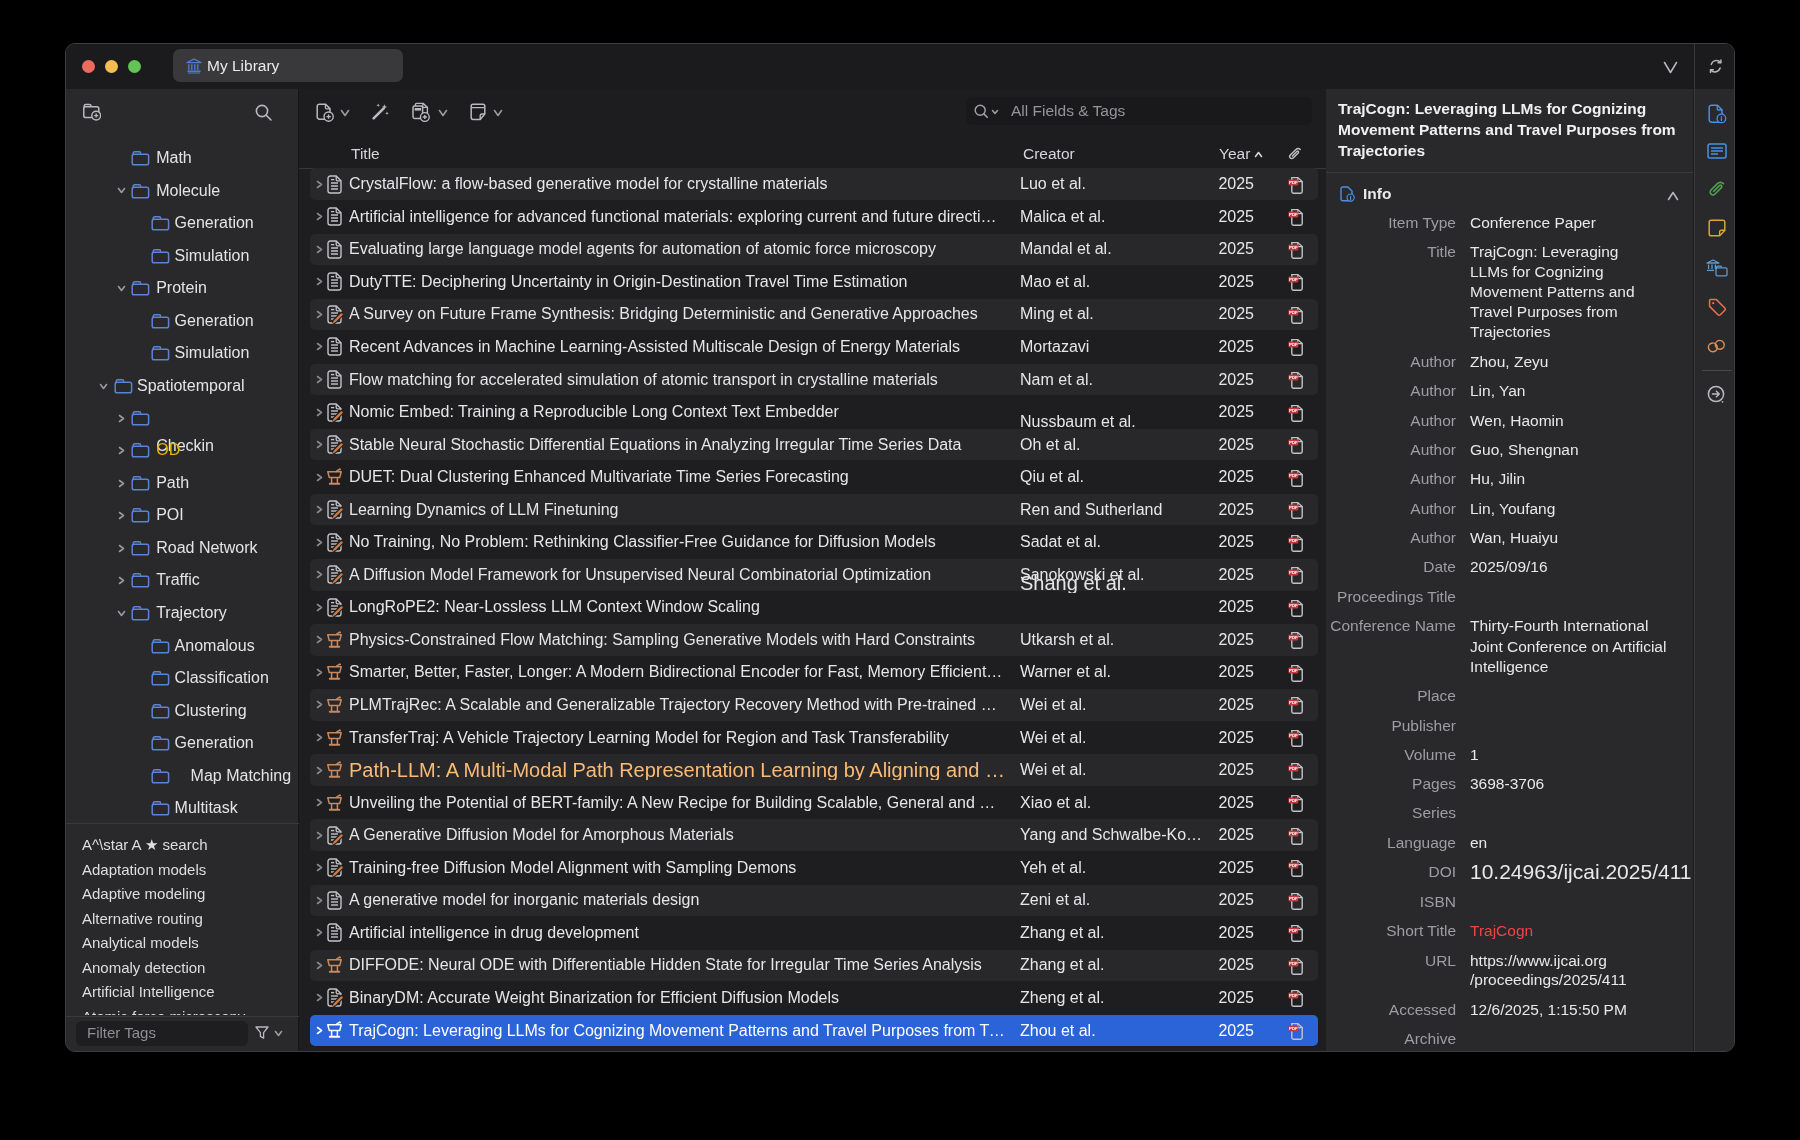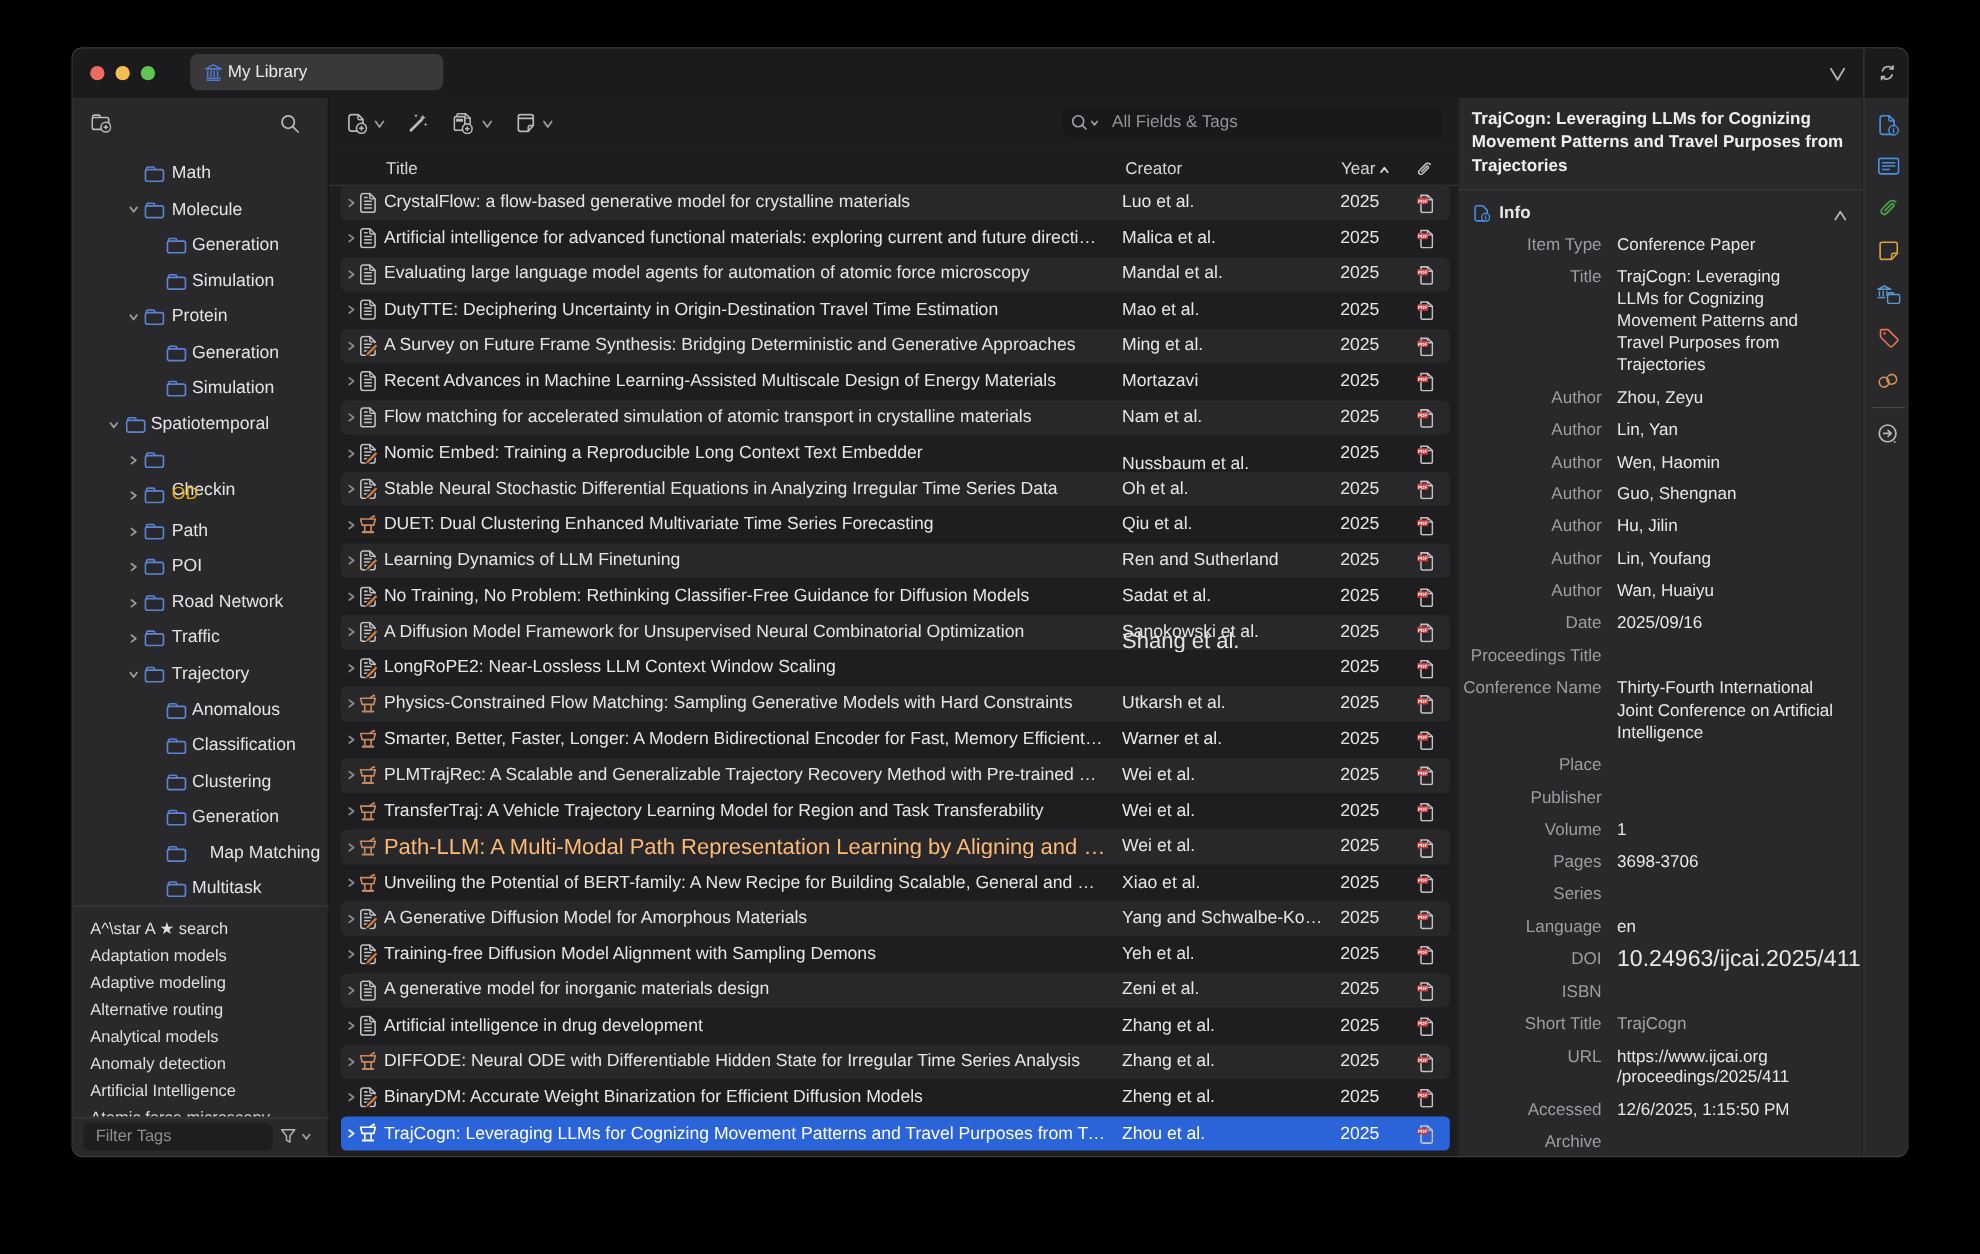--- a/index.html
+++ b/index.html
@@ -869,21 +869,21 @@
 <div class="t" style="left:1404px;top:701.1px;font-size:15.5px;color:#e8e8ea;">1</div>
 <div class="t" style="left:1262px;top:730.3px;width:128px;text-align:right;font-size:15.5px;color:#9d9da3;">Pages</div>
 <div class="t" style="left:1404px;top:730.3px;font-size:15.5px;color:#e8e8ea;">3698-3706</div>
 <div class="t" style="left:1262px;top:759.1px;width:128px;text-align:right;font-size:15.5px;color:#9d9da3;">Series</div>
 <div class="t" style="left:1262px;top:788.8px;width:128px;text-align:right;font-size:15.5px;color:#9d9da3;">Language</div>
 <div class="t" style="left:1404px;top:788.8px;font-size:15.5px;color:#e8e8ea;">en</div>
 <div class="t" style="left:1262px;top:818.0px;width:128px;text-align:right;font-size:15.5px;color:#9d9da3;">DOI</div>
 <div class="t" style="left:1404px;top:818.0px;font-size:21px;color:#e8e8ea;">10.24963/ijcai.2025/411</div>
 <div class="t" style="left:1262px;top:847.7px;width:128px;text-align:right;font-size:15.5px;color:#9d9da3;">ISBN</div>
 <div class="t" style="left:1262px;top:877.4px;width:128px;text-align:right;font-size:15.5px;color:#9d9da3;">Short Title</div>
-<div class="t" style="left:1404px;top:877.4px;font-size:15.5px;color:#a3a3a3;">TrajCogn</div>
+<div class="t" style="left:1404px;top:877.4px;font-size:15.5px;color:#ef4444;">TrajCogn</div>
 <div class="t" style="left:1262px;top:907.1px;width:128px;text-align:right;font-size:15.5px;color:#9d9da3;">URL</div>
 <div class="t" style="left:1404px;top:907.1px;font-size:15.5px;color:#e8e8ea;">https://www.ijcai.org</div>
 <div class="t" style="left:1404px;top:926.4px;font-size:15.5px;color:#e8e8ea;">/proceedings/2025/411</div>
 <div class="t" style="left:1262px;top:955.6px;width:128px;text-align:right;font-size:15.5px;color:#9d9da3;">Accessed</div>
 <div class="t" style="left:1404px;top:955.6px;font-size:15.5px;color:#e8e8ea;">12/6/2025, 1:15:50 PM</div>
 <div class="t" style="left:1262px;top:985.3px;width:128px;text-align:right;font-size:15.5px;color:#9d9da3;">Archive</div>
 <div style="left:1628px;top:0;width:42px;height:1009px;background:#29292b;border-left:1px solid #3a3a3c;"></div>
 <div style="left:1628px;top:0;width:42px;height:45px;background:#1b1b1d;border-left:1px solid #3a3a3c;"></div>
 <svg width="16" height="15" viewBox="0 0 16 15" style="position:absolute;left:1642px;top:15px;" xmlns="http://www.w3.org/2000/svg">
       <path d="M12.6 3.4 a5.4 5.4 0 0 0 -9.3 2" fill="none" stroke="#b6b6ba" stroke-width="1.5" stroke-linecap="round"></path>

